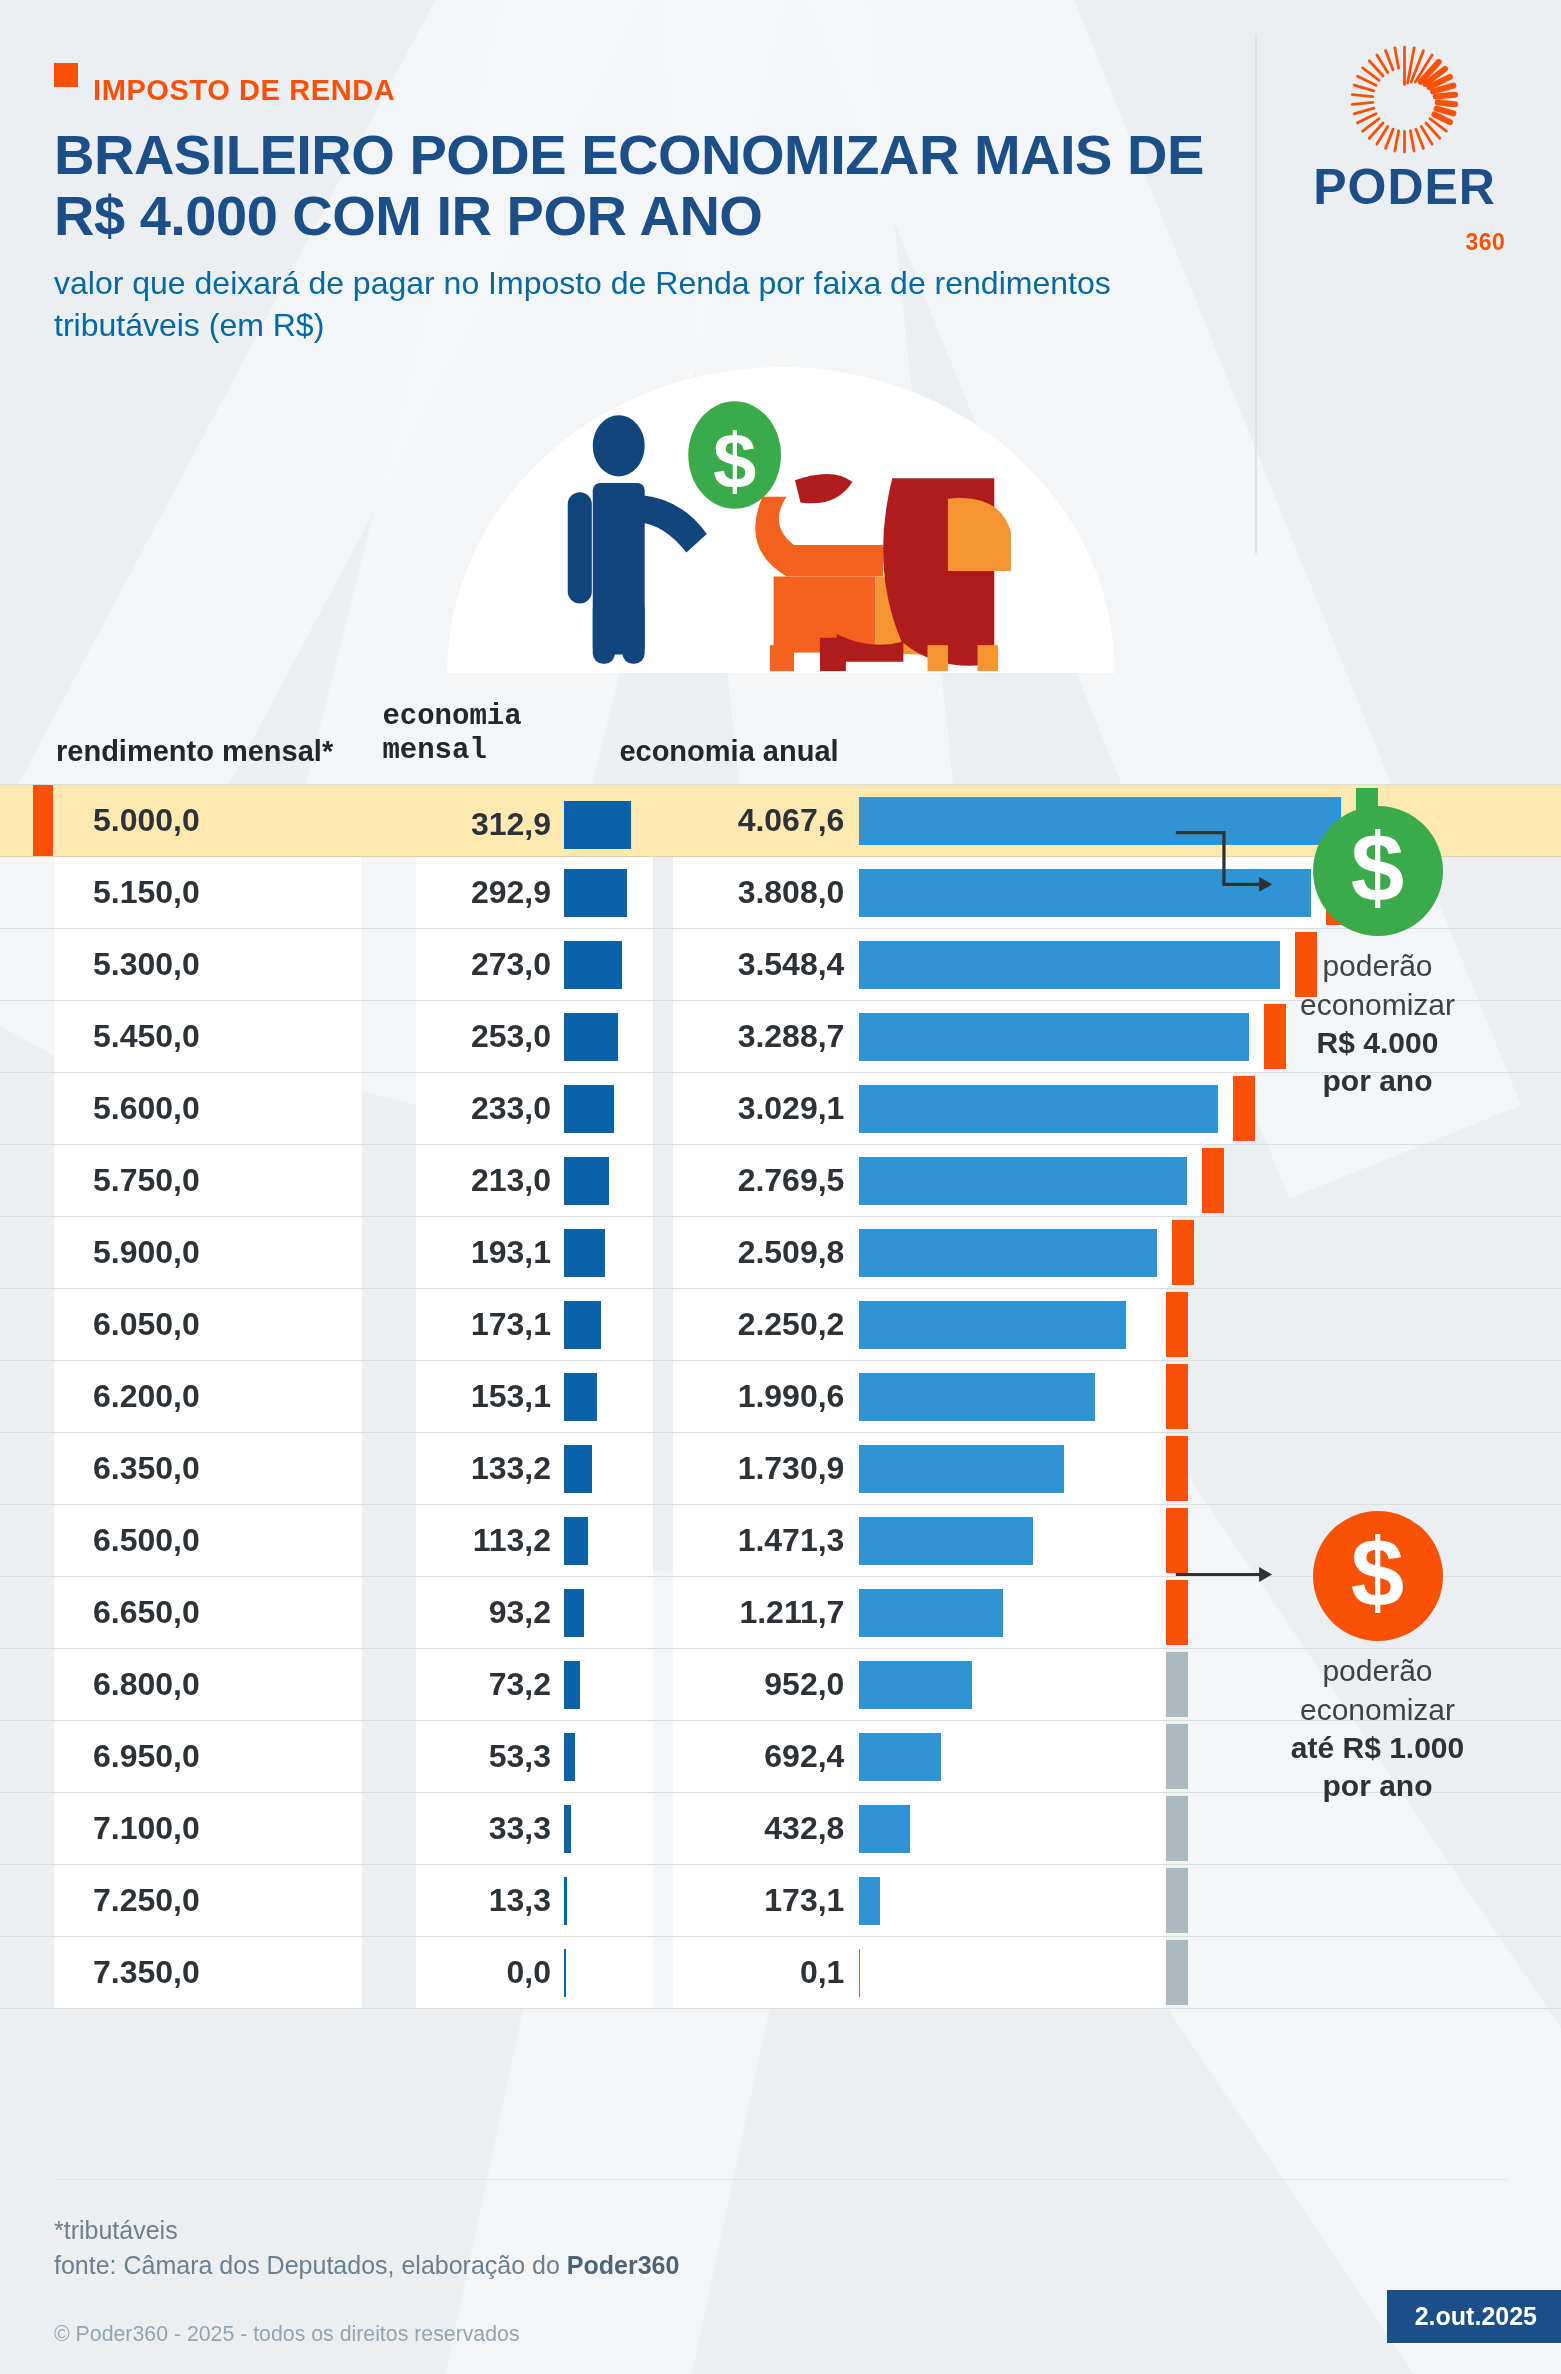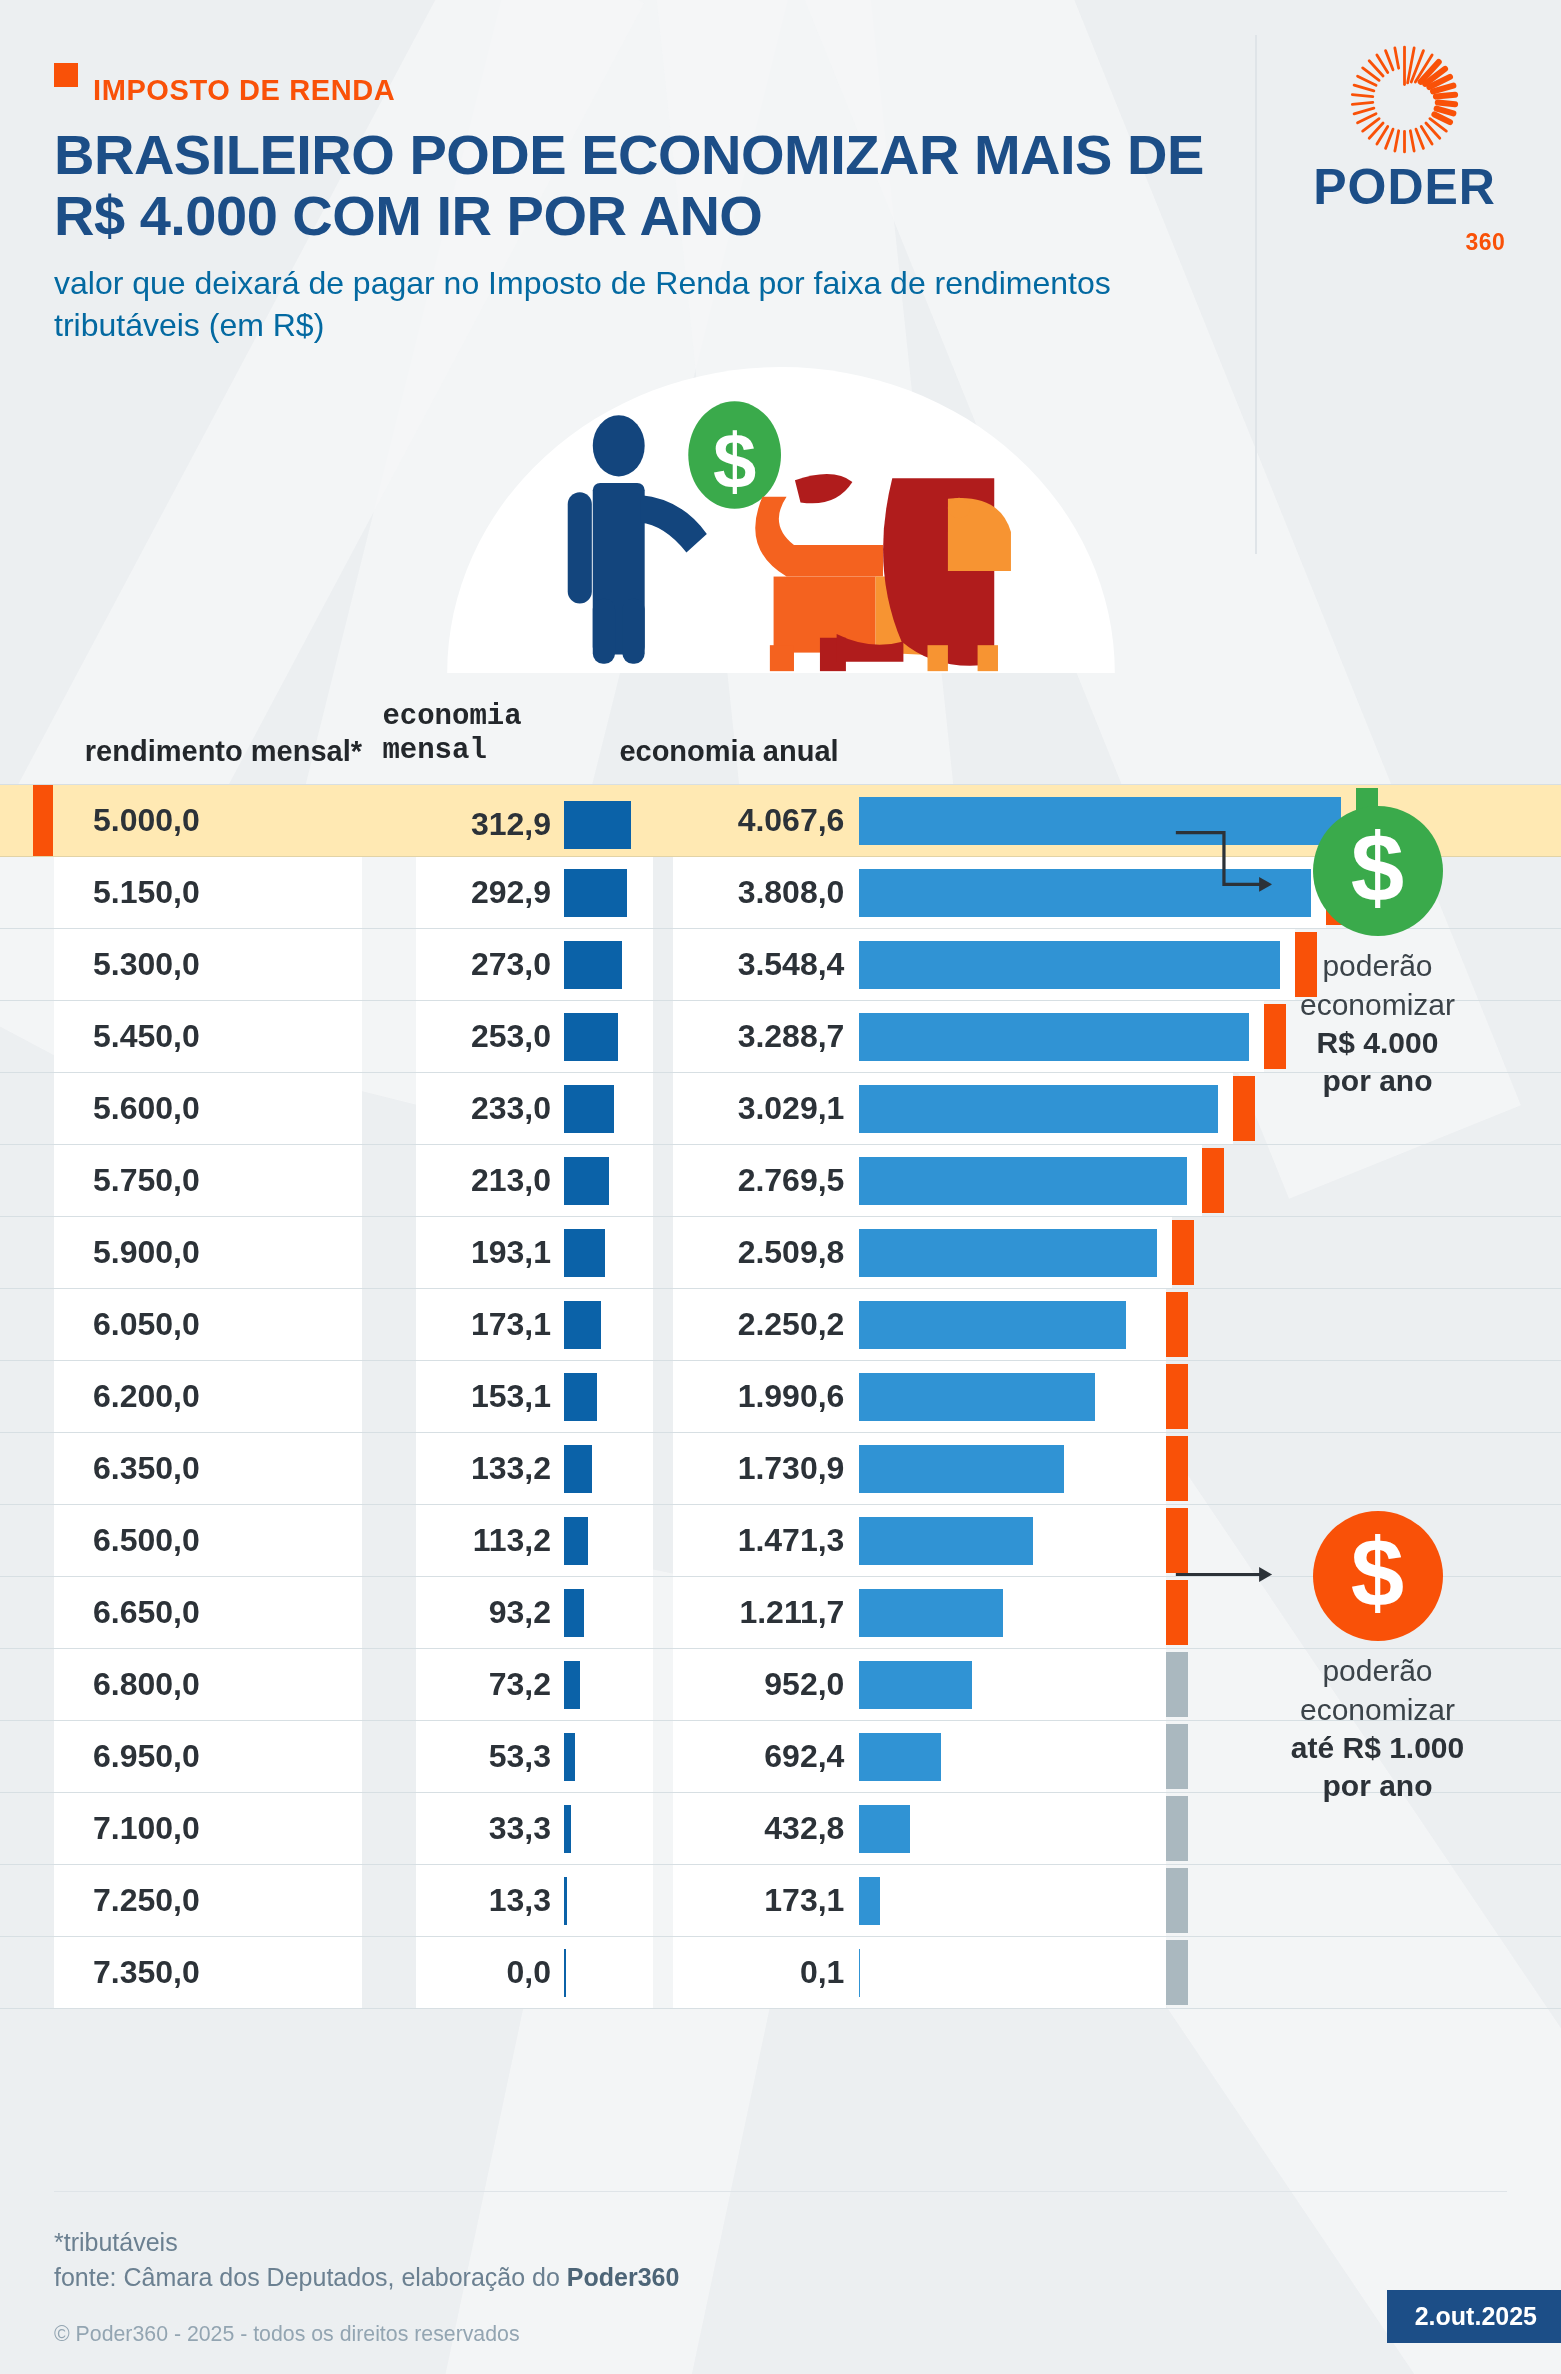--- a/index.html
+++ b/index.html
@@ -64,21 +64,21 @@
   .illo { position:relative; z-index:3; margin-top:20.4px; height:306px; }
   .illo svg { position:absolute; left:50%; transform:translateX(-50%); top:0; }
 
   
   .table-zone { position:relative; z-index:3; margin-top:3.7px; }
   .col-heads {
     display:flex; align-items:flex-end;
     padding:0 0 15px 0; height:108px;
   }
   .ch { color:#23272b; font-weight:bold; font-size:29px; line-height:1.2; }
-  .ch-1 { width:362px; padding-left:56px;text-align:right; }
+  .ch-1 { width:362px; padding-left:56px; }
   .ch-2 { width:237px; padding-left:20.4px;font-family:Liberation Mono, monospace; }
   .ch-3 { flex:1; padding-left:20.4px; }
 
   .rows { border-top:1.4px solid #d7dfe3; }
   .row {
     display:flex; align-items:stretch;
     height:72px; position:relative;
     border-bottom:1.4px solid #d7dfe3;
   }
   .row.hl { background:#ffe9b3; border-bottom-color:#e2d3a6; }
@@ -142,21 +142,21 @@
   }
   .anno-l1, .anno-l2 { color:#3b4349; font-size:30px; line-height:1.28; }
   .anno-l3, .anno-l4 { color:#2c3238; font-size:30px; line-height:1.28; font-weight:bold; }
   .arrow-svg { position:absolute; }
 
   
   .footer { position:absolute; left:0; bottom:0; width:100%; z-index:3; padding:0 54px 28px 54px; }
   .foot-rule { height:1.4px; background:#dfe4e8; margin-bottom:33px; }
   .f-note { color:#6b8091; font-size:25px; line-height:1.38; }
   .f-note b { color:#4d6577; }
-  .f-copy { color:#93a5b2; font-size:21.3px; margin-top:28px; }
+  .f-copy { color:#93a5b2; font-size:21.3px; margin-top:40px; }
   .date-badge {
     position:absolute; right:0; bottom:32px;
     background:#1c4e87; color:#fff;
     font-size:25px; font-weight:bold;
     padding:12px 24px 12px 28px;
   }
 </style>
 </head>
 <body>
 

